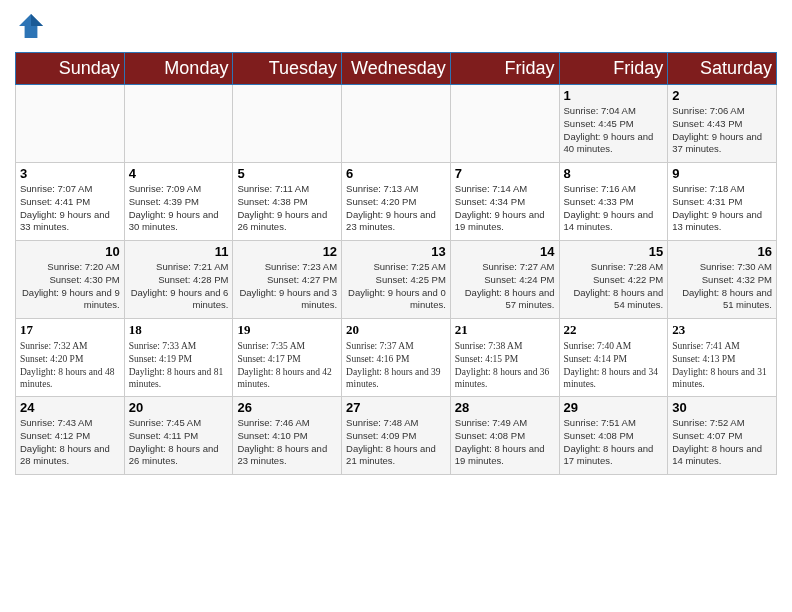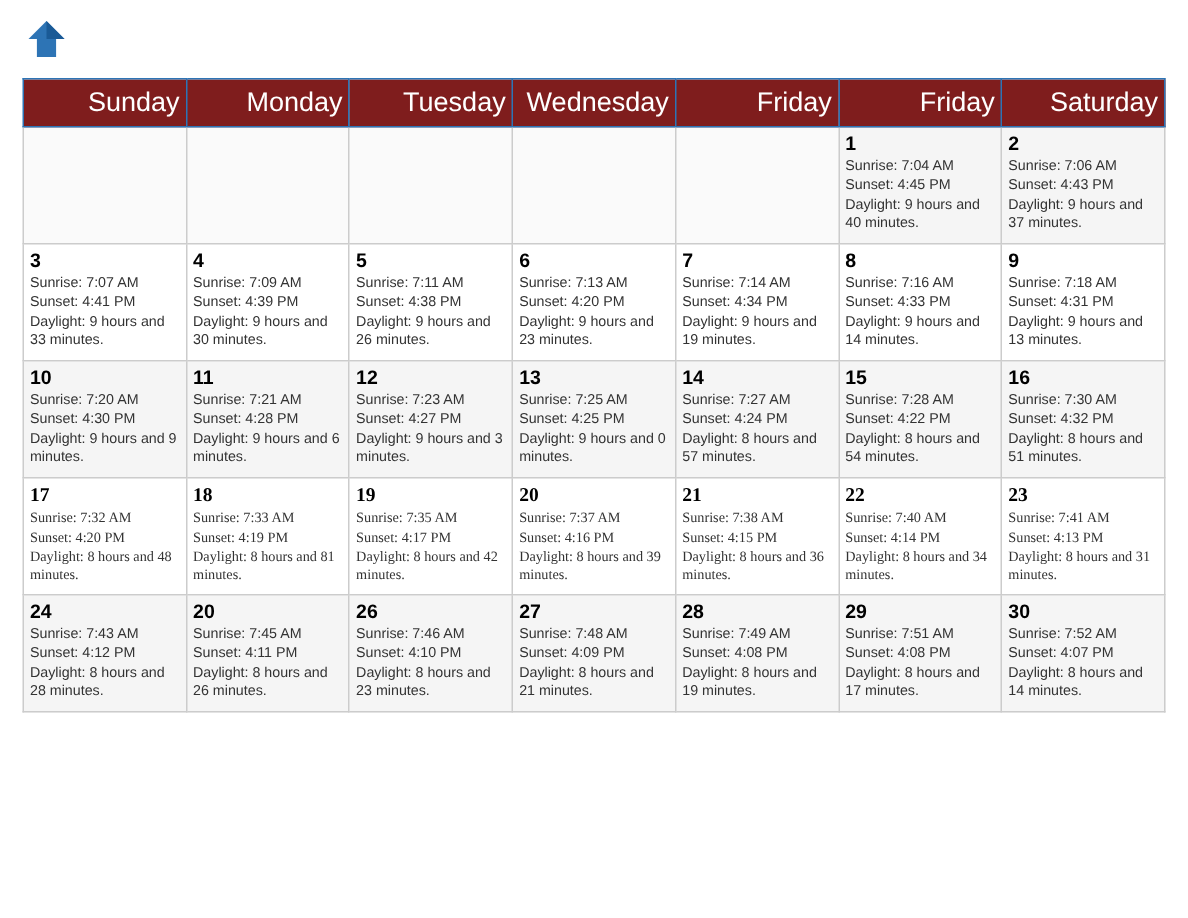--- a/index.html
+++ b/index.html
@@ -42,21 +42,21 @@
     
     .calendar td.empty { background: #f9f9f9; }
     .calendar tr:nth-child(odd) td:not(.empty) { background: #f5f5f5; }
     .calendar tr:nth-child(even) td:not(.empty) { background: #fff; }
     
     .day-num { font-size: 13px; font-weight: bold; display: block; margin-bottom: 2px; }
     .day-info { font-size: 9.5px; line-height: 1.35; color: #333; }
     
     .calendar tbody tr:nth-child(1) td { background: #fff; }
     .calendar tbody tr:nth-child(2) td { background: #f2f2f2; }
-    .calendar tbody tr:nth-child(3) td { background: #fff; }
+    .calendar tbody tr:nth-child(3) td { background: #fff; text-align: right; }
     .calendar tbody tr:nth-child(4) td { background: #f2f2f2; font-family: Liberation Serif, serif; }
     .calendar tbody tr:nth-child(5) td { background: #fff; }
     
     .calendar tbody tr td.empty { background: #fafafa !important; }
   </style>
 </head>
 <body>
 
 <div class="page">
   <div class="header">

